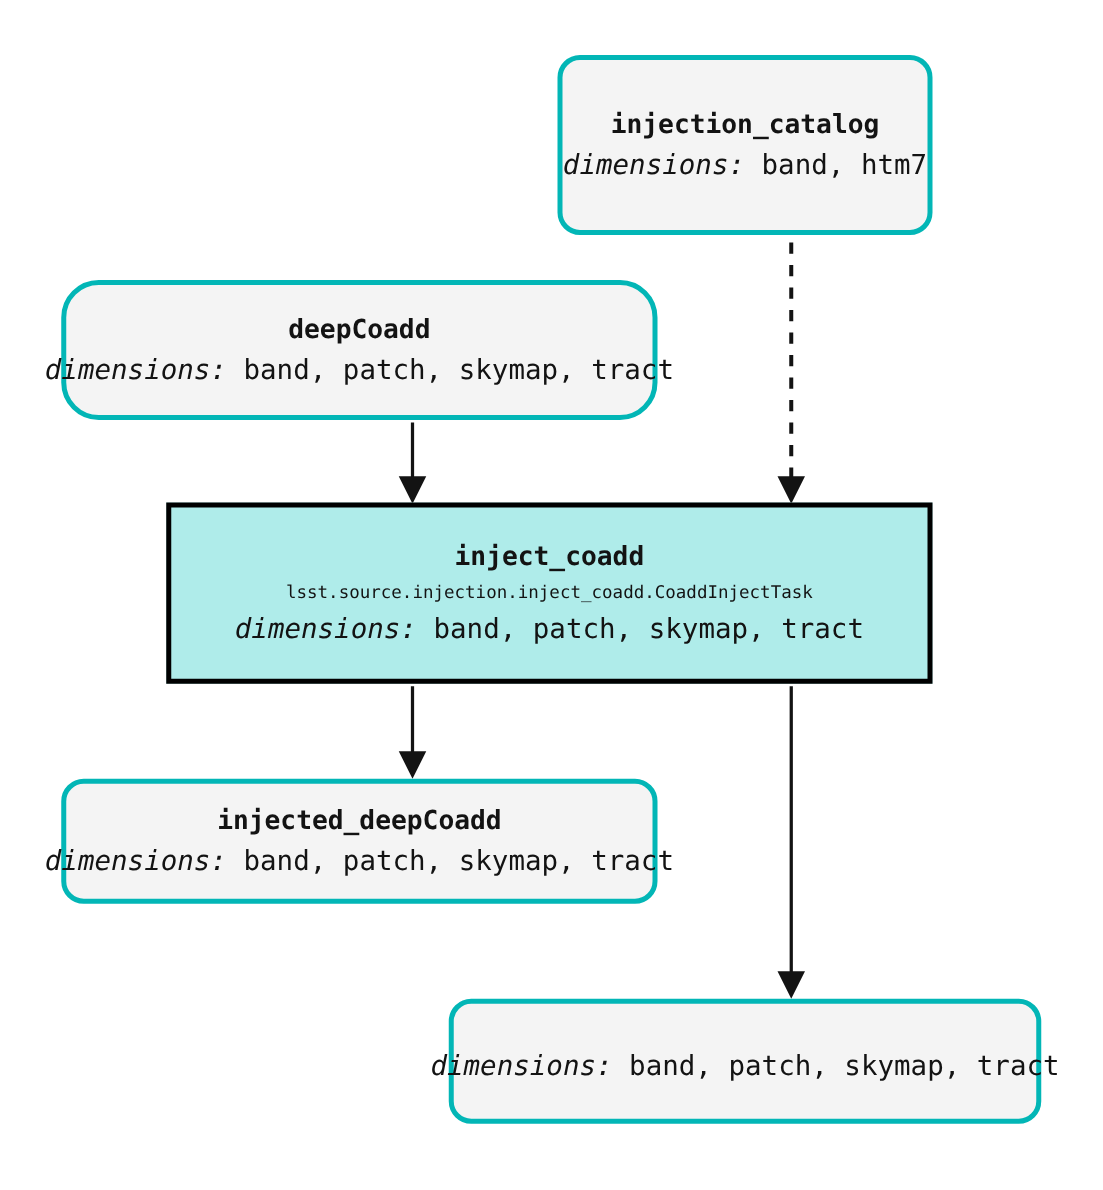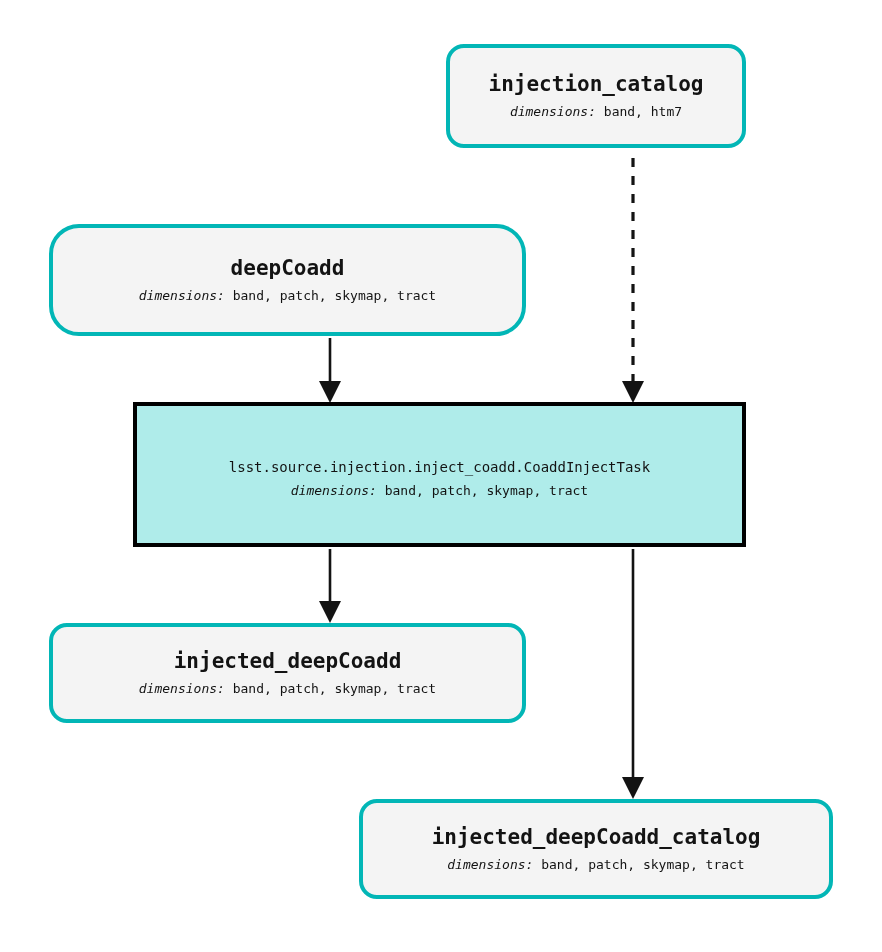--- a/index.html
+++ b/index.html
@@ -71,36 +71,36 @@
     font-weight: normal;
     font-size: 14px;
     color: #131313;
     white-space: nowrap;
     line-height: 1.15;
     margin-top: 9px;
   }
 
   .node-dims {
     font-family: "DejaVu Sans Mono", "Liberation Mono", monospace;
-    font-size: 13px;
+    font-size: 22px;
     color: #131313;
     white-space: nowrap;
     line-height: 1.15;
     margin-top: 9px;
   }
   .node-dims .dims-label {
     font-style: italic;
   }
   .node-dims .dims-value {
     font-style: normal;
   }
 
   
   #node-injection-catalog {
-    left: 446px;  top: 44px;   width: 300px;  height: 104px;
+    left: 446px;  top: 44px;   width: 300px;  height: 144px;
   }
   #node-deep-coadd {
     left: 49px;   top: 224px;  width: 477px;  height: 112px; border-radius: 30px;
   }
   #node-inject-coadd {
     left: 133px;  top: 402px;  width: 613px;  height: 145px;
   }
   #node-injected-deep-coadd {
     left: 49px;   top: 623px;  width: 477px;  height: 100px; text-align: right;
   }
@@ -146,36 +146,36 @@
 
   <div class="node node-dataset" id="node-deep-coadd">
     <div class="node-title">deepCoadd</div>
     <div class="node-dims">
       <span class="dims-label">dimensions:</span>
       <span class="dims-value">band, patch, skymap, tract</span>
     </div>
   </div>
 
   <div class="node node-task" id="node-inject-coadd">
+    <div class="node-title">inject_coadd</div>
     <div class="node-subtitle">lsst.source.injection.inject_coadd.CoaddInjectTask</div>
     <div class="node-dims">
       <span class="dims-label">dimensions:</span>
       <span class="dims-value">band, patch, skymap, tract</span>
     </div>
   </div>
 
   <div class="node node-dataset" id="node-injected-deep-coadd">
     <div class="node-title">injected_deepCoadd</div>
     <div class="node-dims">
       <span class="dims-label">dimensions:</span>
       <span class="dims-value">band, patch, skymap, tract</span>
     </div>
   </div>
 
   <div class="node node-dataset" id="node-injected-deep-coadd-catalog">
-    <div class="node-title">injected_deepCoadd_catalog</div>
     <div class="node-dims">
       <span class="dims-label">dimensions:</span>
       <span class="dims-value">band, patch, skymap, tract</span>
     </div>
   </div>
 
 </div>
 
 </body></html>

